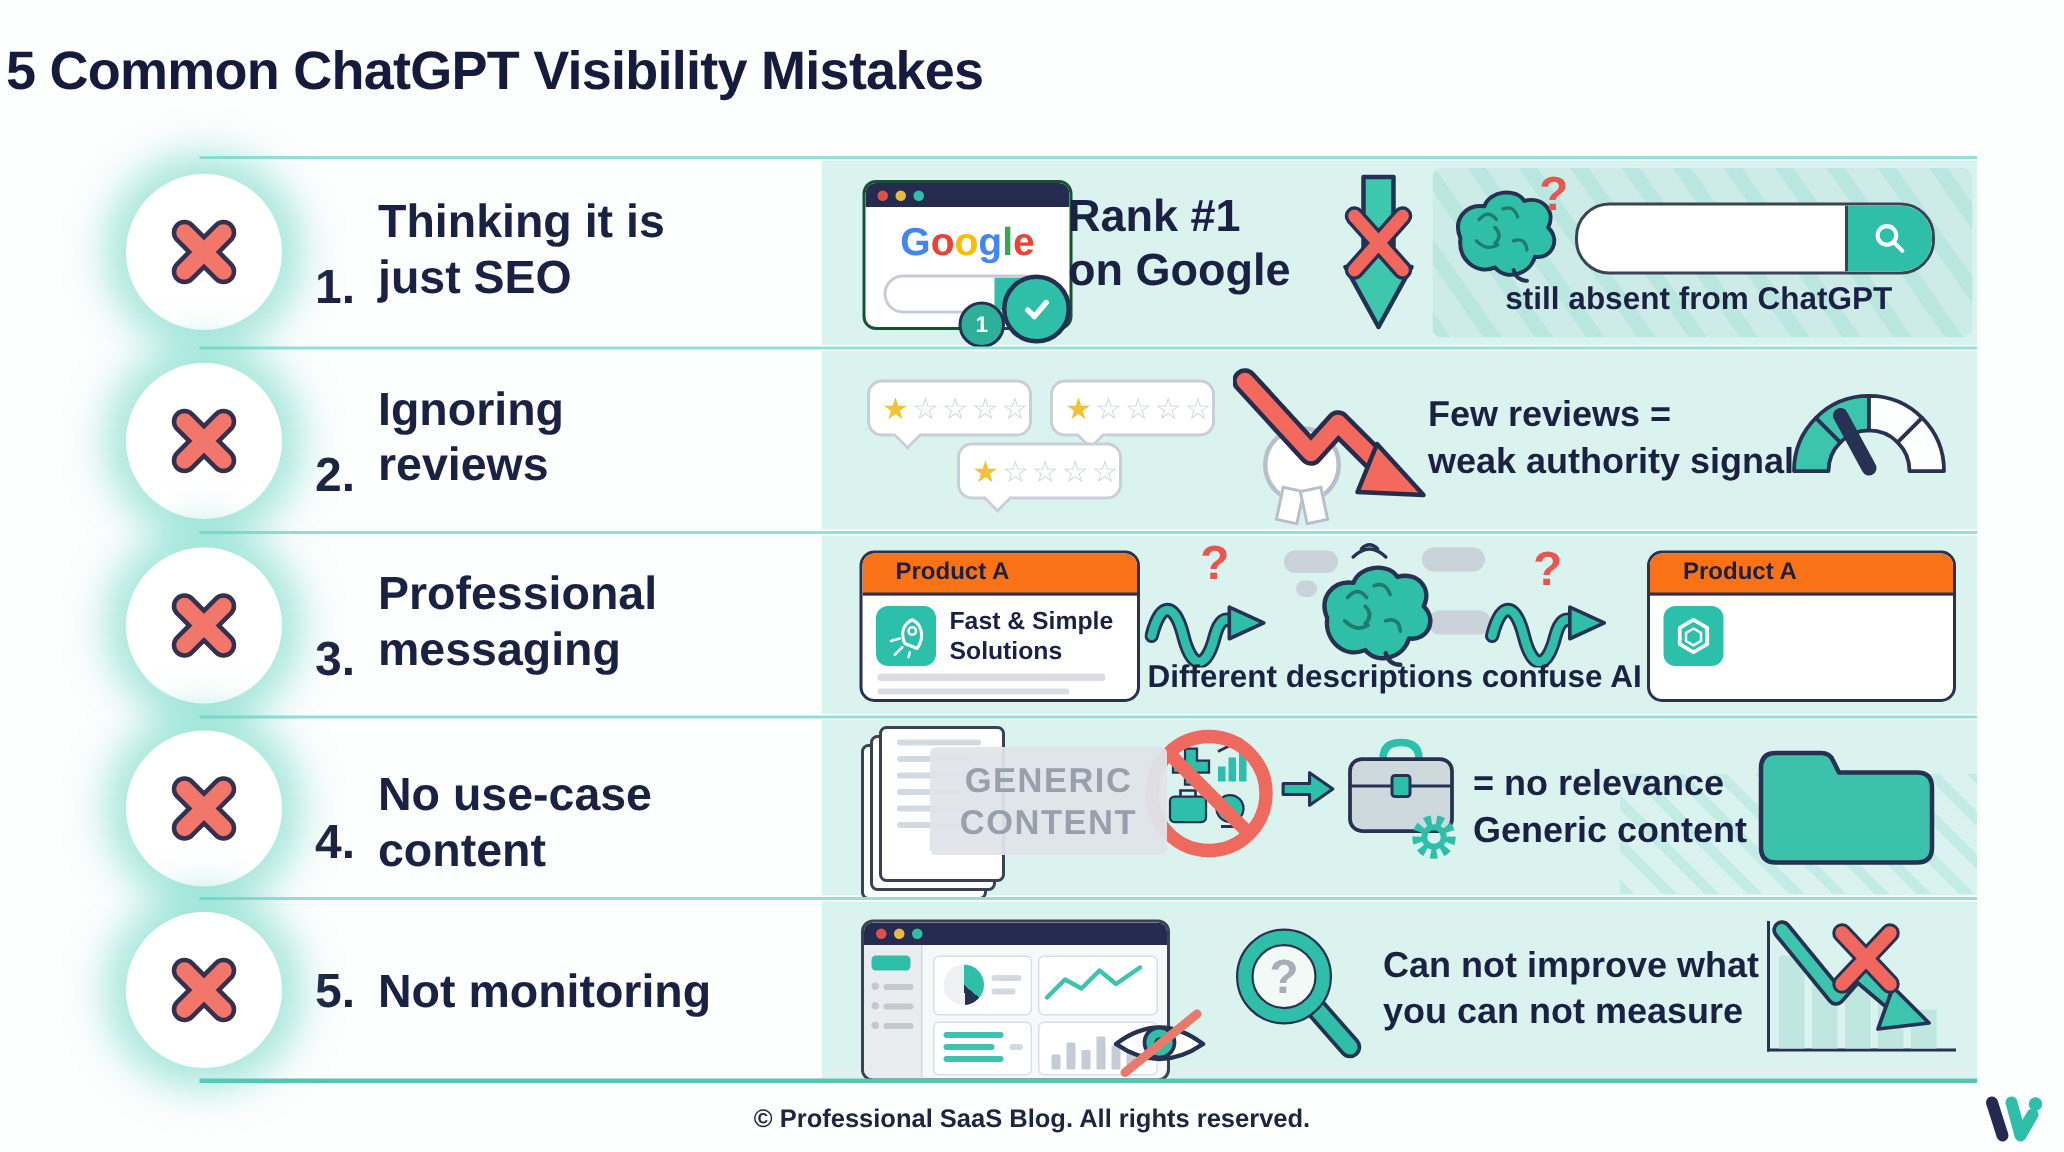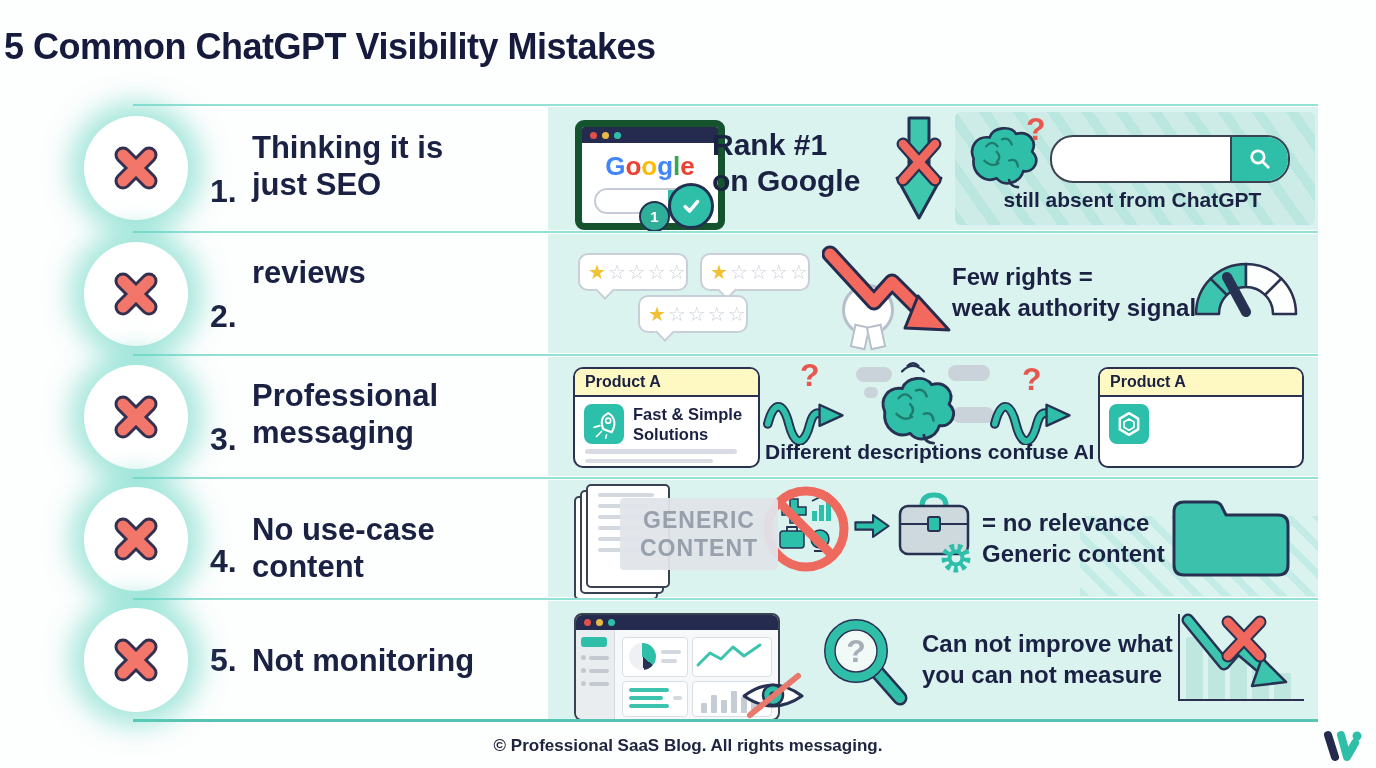--- a/index.html
+++ b/index.html
@@ -19,21 +19,21 @@
   .divider{position:absolute;left:133px;width:1185px;height:2px;background:#93e0d4;z-index:5;}
   .divider.strong{background:#57c3b2;height:3px;}
   .xglow{position:absolute;left:88px;width:96px;height:96px;border-radius:50%;background:#fff;z-index:6;
          box-shadow:0 0 0 4px #ffffff,0 0 26px 18px rgba(97,214,193,.55);
          display:flex;align-items:center;justify-content:center;}
   .num{position:absolute;left:210px;font-size:32px;font-weight:800;color:#1b2142;}
   .ttl{position:absolute;left:252px;font-size:31px;line-height:37px;font-weight:800;color:#1b2142;}
 
   
   .browser{position:absolute;left:575px;top:15px;width:136px;height:96px;background:#fff;
-           border:7px solid #14532d;border-radius:9px;overflow:hidden;}
+           border:2px solid #14532d;border-radius:9px;overflow:hidden;}
   .bbar{height:16px;background:#242b4e;display:flex;align-items:center;gap:5px;padding-left:8px;}
   .dot{width:7px;height:7px;border-radius:50%;}
   .dot.red{background:#e0504a}.dot.yel{background:#e9b945}.dot.teal{background:#2fbfa9}
   .glogo{text-align:center;font-size:26px;font-weight:700;margin-top:8px;letter-spacing:0;}
   .gl-b{color:#4285f4}.gl-r{color:#ea4335}.gl-y{color:#fbbc05}.gl-g{color:#34a853}
   .spill{position:absolute;left:12px;bottom:9px;width:102px;height:22px;background:#fff;
          border:2px solid #c6ccd5;border-radius:13px;overflow:hidden;}
   .spill .sbtn{position:absolute;right:0;top:0;bottom:0;width:30px;background:#2fbfa9;
                display:flex;align-items:center;justify-content:center;}
   .badge-check{position:absolute;left:668px;top:78px;width:40px;height:40px;border-radius:50%;
@@ -60,22 +60,22 @@
   .star-e{color:#ccd2da;font-size:20px;letter-spacing:2px;}
   .ribbon{position:absolute;left:842px;top:52px;width:46px;height:46px;border-radius:50%;
           background:#fff;border:3px solid #b6bfca;}
   .ribbon::before,.ribbon::after{content:"";position:absolute;top:38px;width:12px;height:20px;background:#fff;
           border:2px solid #b6bfca;}
   .ribbon::before{left:7px;transform:rotate(12deg);}
   .ribbon::after{left:23px;transform:rotate(-12deg);}
 
   
   .pcard{position:absolute;background:#fff;border:2.5px solid #2b3150;border-radius:10px;overflow:hidden;}
-  .pcard .phead{height:26px;background:#fef9c3;border-bottom:2px solid #2b3150;color:#1b2142;
-                font-size:16px;font-weight:800;line-height:26px;padding-left:10px;}
+  .pcard .phead{height:26px;background:#f97316;border-bottom:2px solid #2b3150;color:#1b2142;
+                font-size:16px;font-weight:800;line-height:26px;padding-left:22px;}
   .pcard .pbody{display:flex;gap:9px;padding:7px 9px 0 9px;align-items:center;}
   .icon-sq{width:40px;height:40px;background:#2cbfa9;border-radius:8px;flex:0 0 auto;
            display:flex;align-items:center;justify-content:center;}
   .ptxt{font-size:16.5px;line-height:20px;font-weight:800;color:#1b2142;}
   .pline{height:4.5px;background:#d9dde3;border-radius:3px;margin:5px 0 0 10px;}
   .gpill{position:absolute;background:#c7cdd5;border-radius:8px;opacity:.85;}
 
   
   .sheet{position:absolute;width:80px;height:100px;background:#fff;border:2px solid #3a4150;border-radius:5px;}
   .sline{height:4px;background:#d4d9df;border-radius:2px;margin:7px 10px 0 10px;}
@@ -188,20 +188,21 @@
     <div class="mint"></div>
 
     <div class="xglow" style="top:14px">
       <svg width="56" height="56" viewBox="0 0 56 56">
         <path d="M15 15 L41 41 M41 15 L15 41" stroke="#343050" stroke-width="17" stroke-linecap="round" fill="none"></path>
         <path d="M15 15 L41 41 M41 15 L15 41" stroke="#f3766b" stroke-width="11" stroke-linecap="round" fill="none"></path>
       </svg>
     </div>
     <div class="num" style="top:66px">2.</div>
     <div class="ttl" style="top:22px">
+      <div>Ignoring</div>
       <div>reviews</div>
     </div>
 
     <div class="bubble" style="left:578px;top:21px">
       <span class="star-f">★</span>
         <span class="star-e">☆☆☆☆</span>
     </div>
     <div class="bubble" style="left:700px;top:21px">
       <span class="star-f">★</span>
         <span class="star-e">☆☆☆☆</span>
@@ -212,21 +213,21 @@
     </div>
 
     <div class="ribbon"></div>
     <svg class="abs" style="left:822px;top:12px" width="135" height="98" viewBox="0 0 135 98">
       <path d="M8 10 L52 58 L70 38 L98 66" fill="none" stroke="#262c4e" stroke-width="17" stroke-linecap="round" stroke-linejoin="round"></path>
       <path d="M8 10 L52 58 L70 38 L98 66" fill="none" stroke="#f3695e" stroke-width="11" stroke-linecap="round" stroke-linejoin="round"></path>
       <polygon points="96,52 127,86 83,84" fill="#f3695e" stroke="#262c4e" stroke-width="3" stroke-linejoin="round"></polygon>
     </svg>
 
     <div class="cap cap24 abs" style="left:952px;top:29px">
-      <div>Few rights =</div>
+      <div>Few reviews =</div>
       <div>weak authority signal</div>
     </div>
 
     <svg class="abs" style="left:1190px;top:22px" width="112" height="64" viewBox="0 0 112 64">
       <path d="M6 60 A50 50 0 0 1 20.6 24.6 L36.9 40.9 A27 27 0 0 0 29 60 Z" fill="#3cc4ae" stroke="#2b3150" stroke-width="2.5" stroke-linejoin="round"></path>
       <path d="M20.6 24.6 A50 50 0 0 1 56 10 L56 33 A27 27 0 0 0 36.9 40.9 Z" fill="#3cc4ae" stroke="#2b3150" stroke-width="2.5" stroke-linejoin="round"></path>
       <path d="M56 10 A50 50 0 0 1 91.4 24.6 L75.1 40.9 A27 27 0 0 0 56 33 Z" fill="#fdfefe" stroke="#2b3150" stroke-width="2.5" stroke-linejoin="round"></path>
       <path d="M91.4 24.6 A50 50 0 0 1 106 60 L83 60 A27 27 0 0 0 75.1 40.9 Z" fill="#fdfefe" stroke="#2b3150" stroke-width="2.5" stroke-linejoin="round"></path>
       <path d="M56 58 L37 23" stroke="#273252" stroke-width="10" stroke-linecap="round"></path>
     </svg>
@@ -476,20 +477,20 @@
     </div>
   </section>
 
   <div class="divider" style="top:104px"></div>
   <div class="divider" style="top:231px"></div>
   <div class="divider" style="top:354px"></div>
   <div class="divider" style="top:477px"></div>
   <div class="divider" style="top:598px"></div>
   <div class="divider strong" style="top:719px"></div>
 
-  <div class="copyright">© Professional SaaS Blog. All rights messaging.</div>
+  <div class="copyright">© Professional SaaS Blog. All rights reserved.</div>
   <svg class="abs" style="left:1318px;top:728px" width="46" height="36" viewBox="0 0 46 36">
     <path d="M10 7 L17 29" stroke="#232a4e" stroke-width="8" stroke-linecap="round" fill="none"></path>
     <path d="M23 7 L29 29 L37 15" stroke="#2fbfa9" stroke-width="8" stroke-linecap="round" stroke-linejoin="round" fill="none"></path>
     <circle cx="39" cy="8" r="4.5" fill="#2fbfa9"></circle>
   </svg>
 
 </div>
 
 </body></html>

